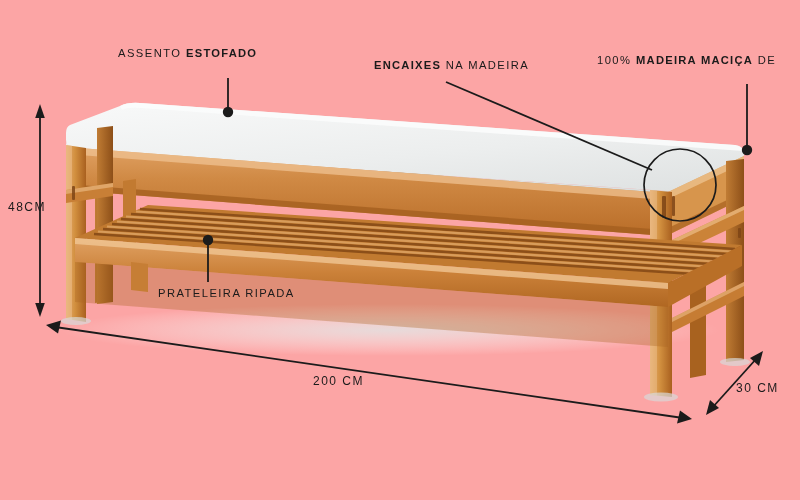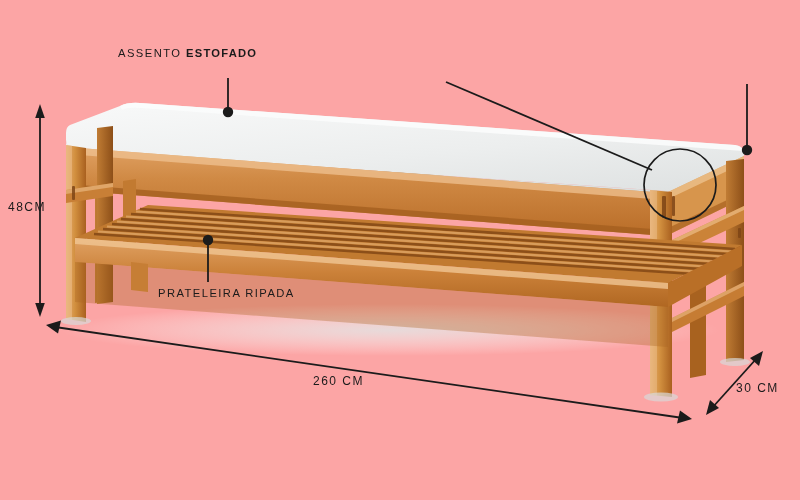--- a/index.html
+++ b/index.html
@@ -234,25 +234,29 @@
       <line x1="712" y1="408" x2="757" y2="358"></line>
       <polygon points="706,415 710,400 719,408" stroke="none"></polygon>
       <polygon points="763,351 759,366 750,358" stroke="none"></polygon>
     </g>
   </svg>
 
   <div class="callout" id="callout-seat">
     <span><span>ASSENTO </span><span class="b">ESTOFADO</span></span>
   </div>
 
+  <div class="callout" id="callout-joints">
+    <span><span class="b">ENCAIXES</span><span> NA MADEIRA</span></span>
+  </div>
 
   <div class="callout" id="callout-wood">
+    <span><span>100% </span><span class="b">MADEIRA MACIÇA</span><span> DE</span></span>
   </div>
 
   <div class="callout" id="callout-shelf">
     <span>PRATELEIRA RIPADA</span>
   </div>
 
   <div class="dim-label" id="dim-height-label">48CM</div>
-  <div class="dim-label" id="dim-width-label">260 CM</div>
+  <div class="dim-label" id="dim-width-label">200 CM</div>
   <div class="dim-label" id="dim-depth-label">30 CM</div>
 
 </div>
 
 </body></html>

